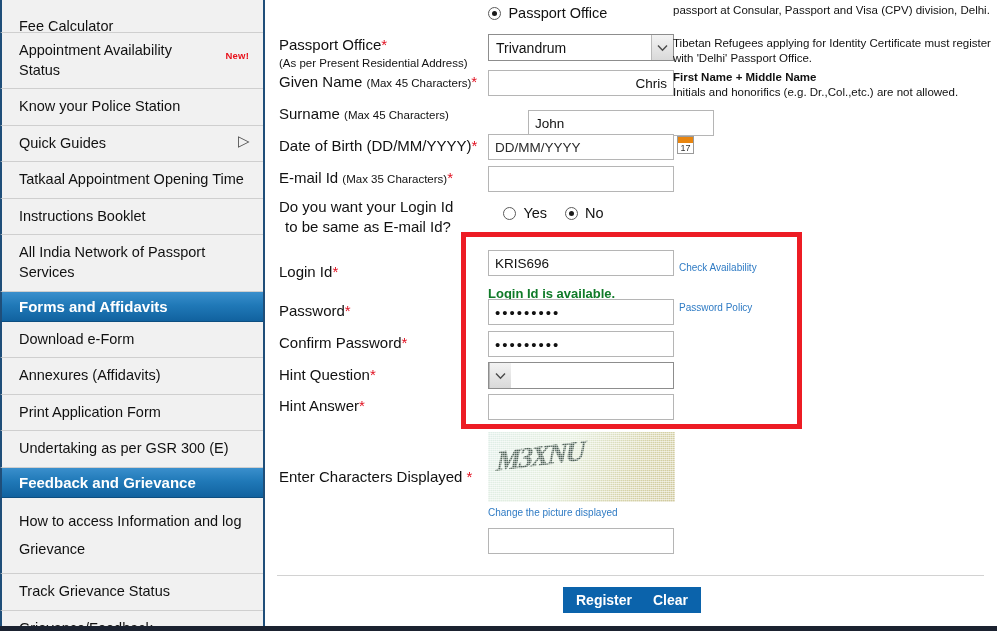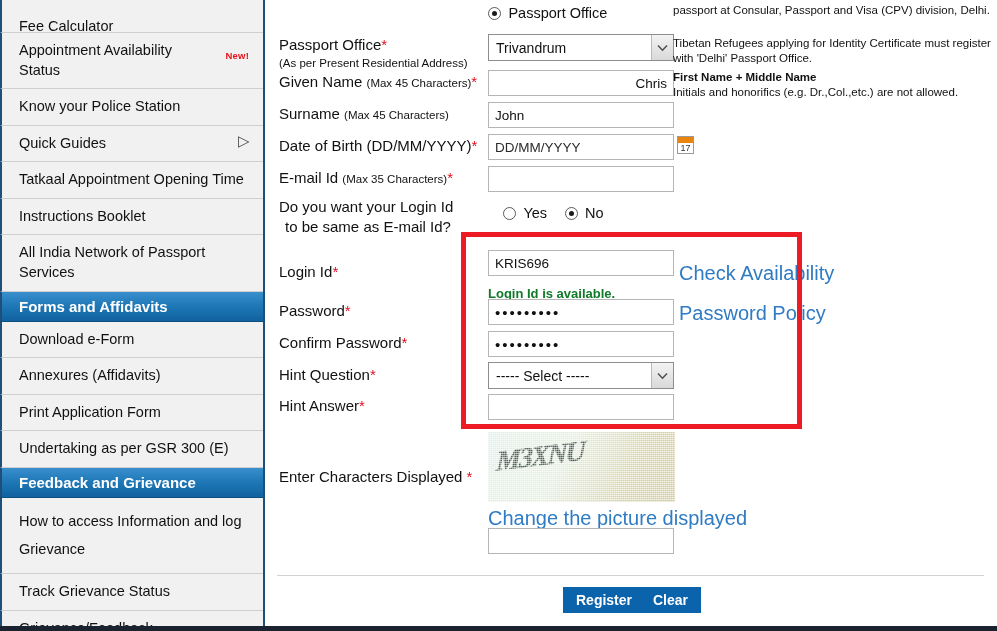--- a/index.html
+++ b/index.html
@@ -176,21 +176,21 @@
     position: absolute;
     left: 3px; top: 3px;
     width: 5px; height: 5px;
     border-radius: 50%;
     background: #1a1a1a;
   }
   .radio-lbl { font-size: 14.5px; color: #111; margin-left: 3px; }
 
   .link {
     position: absolute;
-    font-size: 20px;
+    font-size: 10px;
     color: #2f7bc4;
     cursor: pointer;
     white-space: nowrap;
   }
   .ok-msg {
     position: absolute;
     font-size: 13px;
     font-weight: bold;
     color: #0f7a28;
     white-space: nowrap;
@@ -406,21 +406,21 @@
         <b>First Name + Middle Name</b><br>
         <span>Initials and honorifics (e.g. Dr.,Col.,etc.) are not allowed.</span>
       </div>
     </div>
 
     <div class="row" style="top:102px;">
       <div class="lbl" style="top:3px;">
         <span>Surname</span>
         <span class="small">(Max 45 Characters)</span>
       </div>
-      <input class="inp" type="text" style="top: 0px;" value="John">
+      <input class="inp" type="text" style="top: 8px; margin-left: 40px;" value="John">
     </div>
 
     <div class="row" style="top:134px;">
       <div class="lbl" style="top:3px;">
         <span>Date of Birth (DD/MM/YYYY)</span><span class="req">*</span>
       </div>
       <input class="inp" type="text" style="top: 0px;" placeholder="DD/MM/YYYY">
       <div class="cal" style="left:412px; top:2px;">
         <div class="cal-top"></div>
         <div class="cal-num">17</div>
@@ -470,21 +470,20 @@
         <span>Confirm Password</span><span class="req">*</span>
       </div>
       <input class="inp pw" type="text" style="top: 0px;" value="•••••••••">
     </div>
 
     <div class="row" style="top:362px;">
       <div class="lbl" style="top:4px;">
         <span>Hint Question</span><span class="req">*</span>
       </div>
       <div class="sel-wrap" style="top:0;">
-        <span class="sel-txt">----- Select -----</span>
         <span class="sel-btn">
           <svg width="11" height="8" viewBox="0 0 11 8">
               <path d="M1 1.6 L5.5 6.2 L10 1.6" stroke="#4b4b4b" stroke-width="1.4" fill="none"></path>
             </svg>
         </span>
       </div>
     </div>
 
     <div class="row" style="top:394px;">
       <div class="lbl" style="top:3px;">

